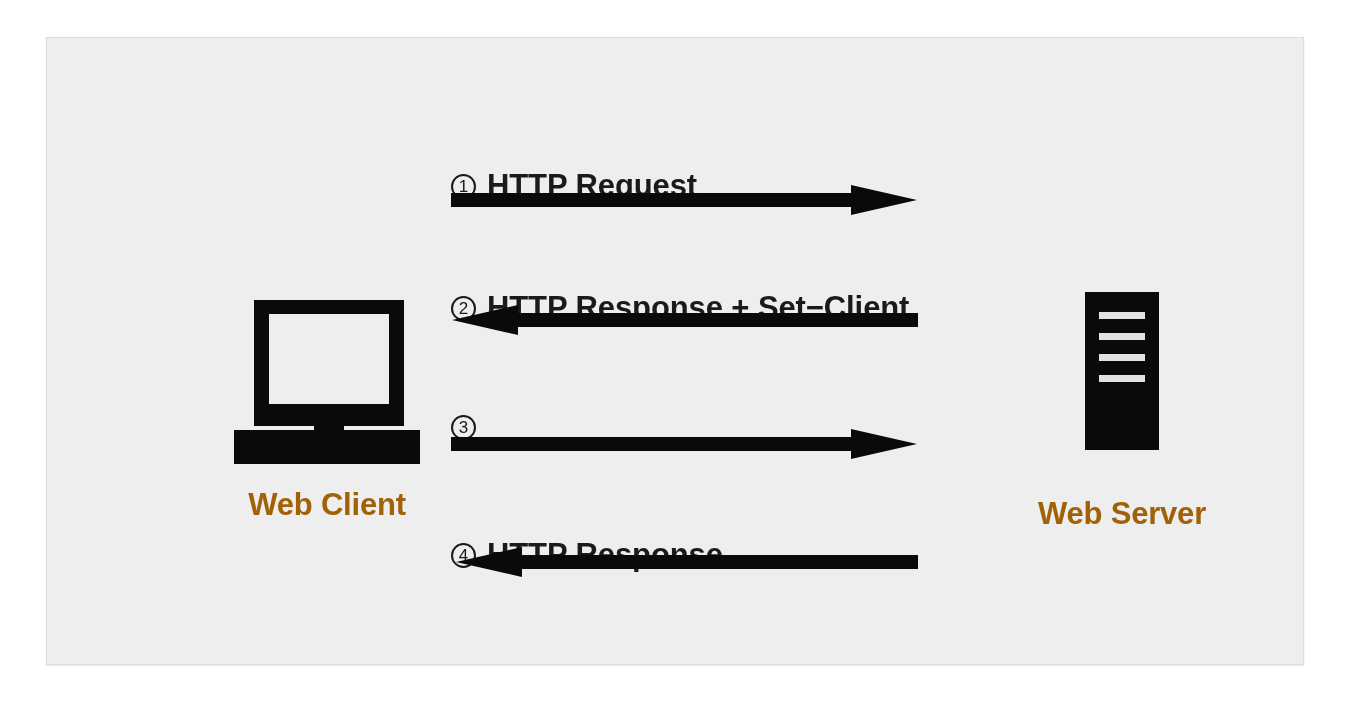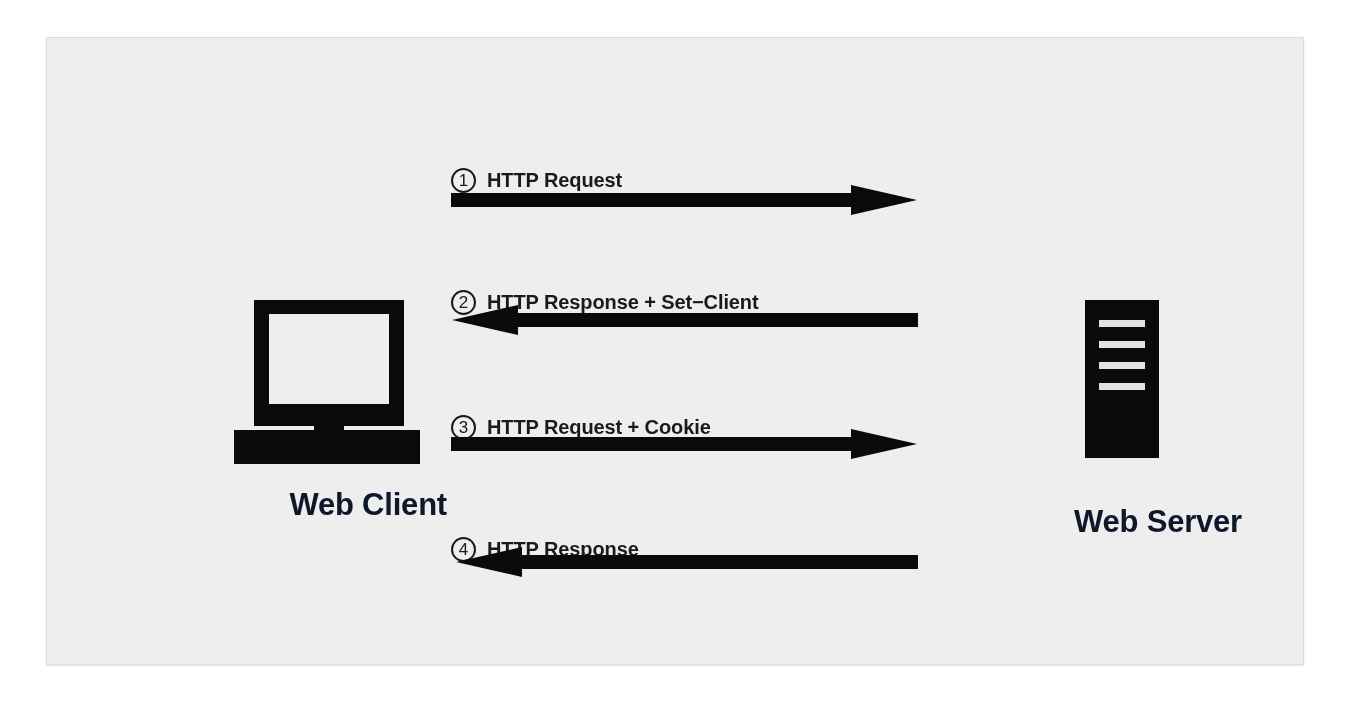--- a/index.html
+++ b/index.html
@@ -36,25 +36,24 @@
   }
 
   
   .node {
     position: absolute;
     text-align: center;
   }
   .node-label {
     font-weight: bold;
     font-size: 31px;
-    color: #0f172a;
+    color: #a16207;
     letter-spacing: -0.2px;
     white-space: nowrap;
     line-height: 1;
-    text-align: right;
   }
 
   
   #client-node {
     left: 160px;
     top: 262px;
     width: 240px;
   }
   .monitor {
     position: relative;
@@ -95,21 +94,21 @@
     height: 34px;
     background: #0a0a0a;
   }
   #client-node .node-label {
     margin-top: 39px;
   }
 
   
   #server-node {
     left: 955px;
-    top: 262px;
+    top: 254px;
     width: 240px;
   }
   .tower {
     position: relative;
     width: 74px;
     height: 158px;
     margin: 0 auto;
     background: #0a0a0a;
   }
   .tower-slot {
@@ -148,21 +147,21 @@
     box-sizing: border-box;
     font-size: 17px;
     font-weight: normal;
     line-height: 21px;
     text-align: center;
     color: #1a1a1a;
     margin-right: 11px;
     flex: 0 0 auto;
   }
   .msg-text {
-    font-size: 20px;
+    font-size: 31px;
     font-weight: bold;
     color: #1a1a1a;
     letter-spacing: -0.1px;
   }
 
   .arrow {
     position: absolute;
     height: 30px;
   }
   .arrow svg { display: block; }
@@ -215,21 +214,20 @@
       <div class="arrow" style="left:404px; top:267px; width:467px;">
         <svg width="467" height="30" viewBox="0 0 467 30">
           <polygon fill="#0a0a0a" points="467,8 67,8 67,0 1,15 67,30 67,22 467,22"></polygon>
         </svg>
       </div>
     </div>
 
     <div class="message-row">
       <div class="msg-label" style="left:404px; top:377px;">
         <span class="step-circle">3</span>
-        <span class="msg-text">HTTP Request + Cookie</span>
       </div>
       <div class="arrow" style="left:404px; top:391px; width:470px;">
         <svg width="470" height="30" viewBox="0 0 470 30">
           <polygon fill="#0a0a0a" points="0,8 400,8 400,0 466,15 400,30 400,22 0,22"></polygon>
         </svg>
       </div>
     </div>
 
     <div class="message-row">
       <div class="msg-label" style="left:404px; top:499px;">

